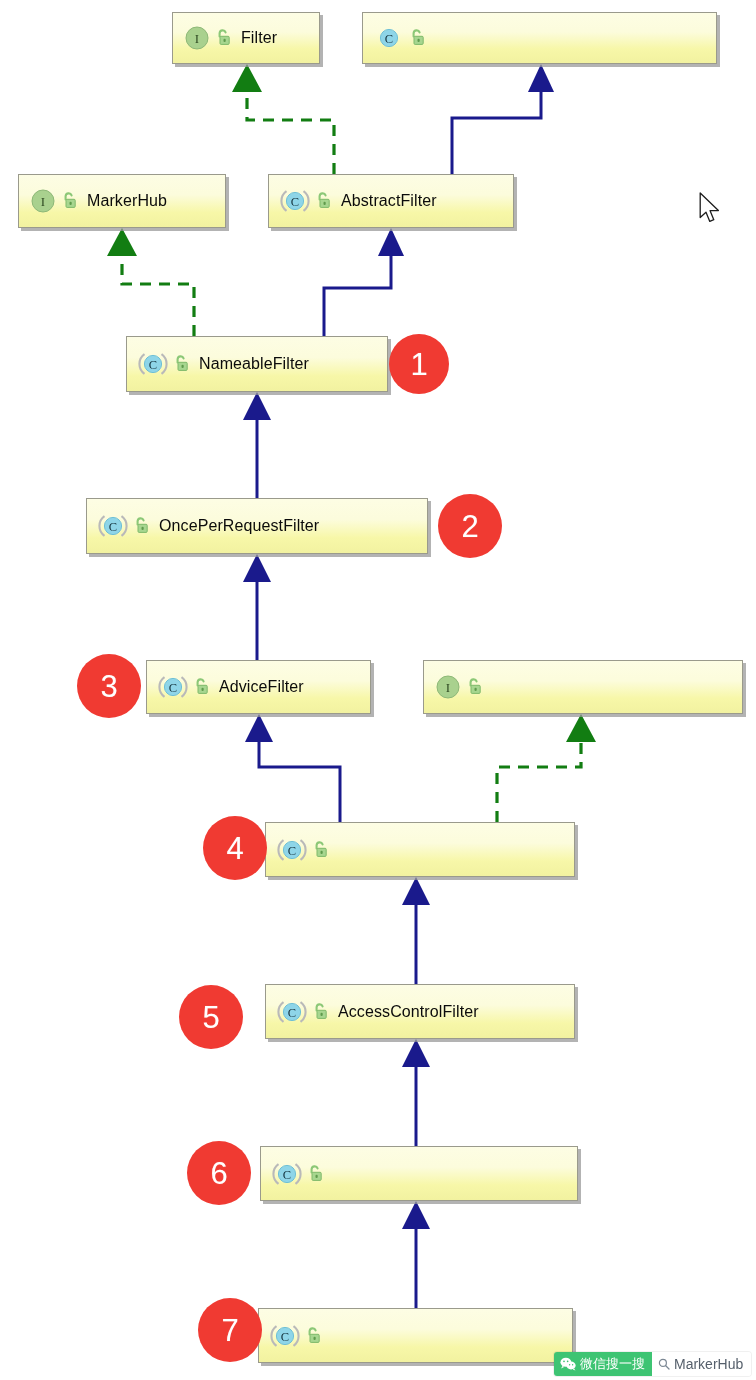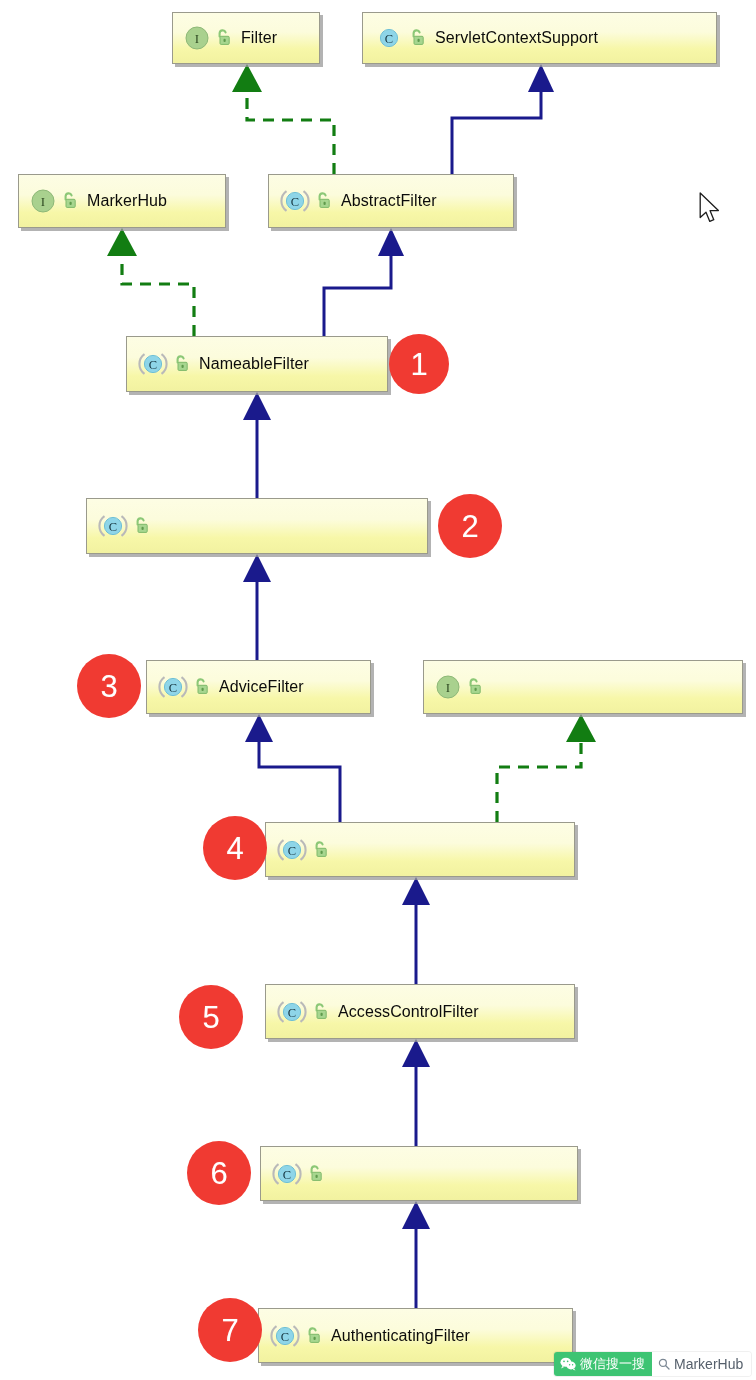--- a/index.html
+++ b/index.html
@@ -155,21 +155,20 @@
       <div class="node" style="left: 362px; top: 12px; width: 355px; height: 52px;">
         <svg class="ico" width="30" height="26" viewBox="0 0 30 26">
           <circle cx="15" cy="13" r="8.6" fill="#8ed5e8" stroke="#6fc0d6" stroke-width="1"></circle>
           <text x="15" y="17.6" text-anchor="middle" font-family="Liberation Serif, serif" font-size="12.5" fill="#15343f">C</text>
         </svg>
         <svg class="lockico" width="18" height="20" viewBox="0 0 18 20">
           <path d="M4.6 8.4 L4.6 5.1 A3.1 3.1 0 0 1 10.6 4.4" fill="none" stroke="#8cc877" stroke-width="2.1" stroke-linecap="round"></path>
           <rect x="5.0" y="8.3" width="9.2" height="8.1" rx="1.1" fill="#a7d68f" stroke="#7fb96a" stroke-width="1"></rect>
           <rect x="8.5" y="10.8" width="2.2" height="3.2" rx="1.05" fill="#5f9a4c"></rect>
         </svg>
-        <span class="nm">ServletContextSupport</span>
       </div>
       <div class="node" style="left: 18px; top: 174px; width: 208px; height: 54px;">
         <svg class="ico" width="26" height="26" viewBox="0 0 26 26">
           <circle cx="13" cy="13" r="11" fill="#a9d18e" stroke="#8db877" stroke-width="1"></circle>
           <text x="13" y="18" text-anchor="middle" font-family="Liberation Serif, serif" font-size="13" fill="#2f4a22">I</text>
         </svg>
         <svg class="lockico" width="18" height="20" viewBox="0 0 18 20">
           <path d="M4.6 8.4 L4.6 5.1 A3.1 3.1 0 0 1 10.6 4.4" fill="none" stroke="#8cc877" stroke-width="2.1" stroke-linecap="round"></path>
           <rect x="5.0" y="8.3" width="9.2" height="8.1" rx="1.1" fill="#a7d68f" stroke="#7fb96a" stroke-width="1"></rect>
           <rect x="8.5" y="10.8" width="2.2" height="3.2" rx="1.05" fill="#5f9a4c"></rect>
@@ -209,20 +208,21 @@
           <path d="M6.5 3.2 A12 12 0 0 0 6.5 22.8" fill="none" stroke="#b9b9b9" stroke-width="2.1"></path>
           <path d="M23.5 3.2 A12 12 0 0 1 23.5 22.8" fill="none" stroke="#b9b9b9" stroke-width="2.1"></path>
           <circle cx="15" cy="13" r="8.6" fill="#8ed5e8" stroke="#6fc0d6" stroke-width="1"></circle>
           <text x="15" y="17.6" text-anchor="middle" font-family="Liberation Serif, serif" font-size="12.5" fill="#15343f">C</text>
         </svg>
         <svg class="lockico" width="18" height="20" viewBox="0 0 18 20">
           <path d="M4.6 8.4 L4.6 5.1 A3.1 3.1 0 0 1 10.6 4.4" fill="none" stroke="#8cc877" stroke-width="2.1" stroke-linecap="round"></path>
           <rect x="5.0" y="8.3" width="9.2" height="8.1" rx="1.1" fill="#a7d68f" stroke="#7fb96a" stroke-width="1"></rect>
           <rect x="8.5" y="10.8" width="2.2" height="3.2" rx="1.05" fill="#5f9a4c"></rect>
         </svg>
+        <span class="nm">OncePerRequestFilter</span>
       </div>
       <div class="node" style="left: 146px; top: 660px; width: 225px; height: 54px;">
         <svg class="ico" width="30" height="26" viewBox="0 0 30 26">
           <path d="M6.5 3.2 A12 12 0 0 0 6.5 22.8" fill="none" stroke="#b9b9b9" stroke-width="2.1"></path>
           <path d="M23.5 3.2 A12 12 0 0 1 23.5 22.8" fill="none" stroke="#b9b9b9" stroke-width="2.1"></path>
           <circle cx="15" cy="13" r="8.6" fill="#8ed5e8" stroke="#6fc0d6" stroke-width="1"></circle>
           <text x="15" y="17.6" text-anchor="middle" font-family="Liberation Serif, serif" font-size="12.5" fill="#15343f">C</text>
         </svg>
         <svg class="lockico" width="18" height="20" viewBox="0 0 18 20">
           <path d="M4.6 8.4 L4.6 5.1 A3.1 3.1 0 0 1 10.6 4.4" fill="none" stroke="#8cc877" stroke-width="2.1" stroke-linecap="round"></path>
@@ -287,21 +287,20 @@
           <path d="M6.5 3.2 A12 12 0 0 0 6.5 22.8" fill="none" stroke="#b9b9b9" stroke-width="2.1"></path>
           <path d="M23.5 3.2 A12 12 0 0 1 23.5 22.8" fill="none" stroke="#b9b9b9" stroke-width="2.1"></path>
           <circle cx="15" cy="13" r="8.6" fill="#8ed5e8" stroke="#6fc0d6" stroke-width="1"></circle>
           <text x="15" y="17.6" text-anchor="middle" font-family="Liberation Serif, serif" font-size="12.5" fill="#15343f">C</text>
         </svg>
         <svg class="lockico" width="18" height="20" viewBox="0 0 18 20">
           <path d="M4.6 8.4 L4.6 5.1 A3.1 3.1 0 0 1 10.6 4.4" fill="none" stroke="#8cc877" stroke-width="2.1" stroke-linecap="round"></path>
           <rect x="5.0" y="8.3" width="9.2" height="8.1" rx="1.1" fill="#a7d68f" stroke="#7fb96a" stroke-width="1"></rect>
           <rect x="8.5" y="10.8" width="2.2" height="3.2" rx="1.05" fill="#5f9a4c"></rect>
         </svg>
-        <span class="nm">AuthenticatingFilter</span>
       </div>
       <div class="badge" style="left: 389px; top: 334px; width: 60px; height: 60px; background: rgb(240, 58, 50);">1</div>
       <div class="badge" style="left: 438px; top: 494px; width: 64px; height: 64px; background: rgb(240, 58, 50);">2</div>
       <div class="badge" style="left: 77px; top: 654px; width: 64px; height: 64px; background: rgb(240, 58, 50);">3</div>
       <div class="badge" style="left: 203px; top: 816px; width: 64px; height: 64px; background: rgb(240, 58, 50);">4</div>
       <div class="badge" style="left: 179px; top: 985px; width: 64px; height: 64px; background: rgb(240, 58, 50);">5</div>
       <div class="badge" style="left: 187px; top: 1141px; width: 64px; height: 64px; background: rgb(240, 58, 50);">6</div>
       <div class="badge" style="left: 198px; top: 1298px; width: 64px; height: 64px; background: rgb(240, 58, 50);">7</div>
     </div>
 

